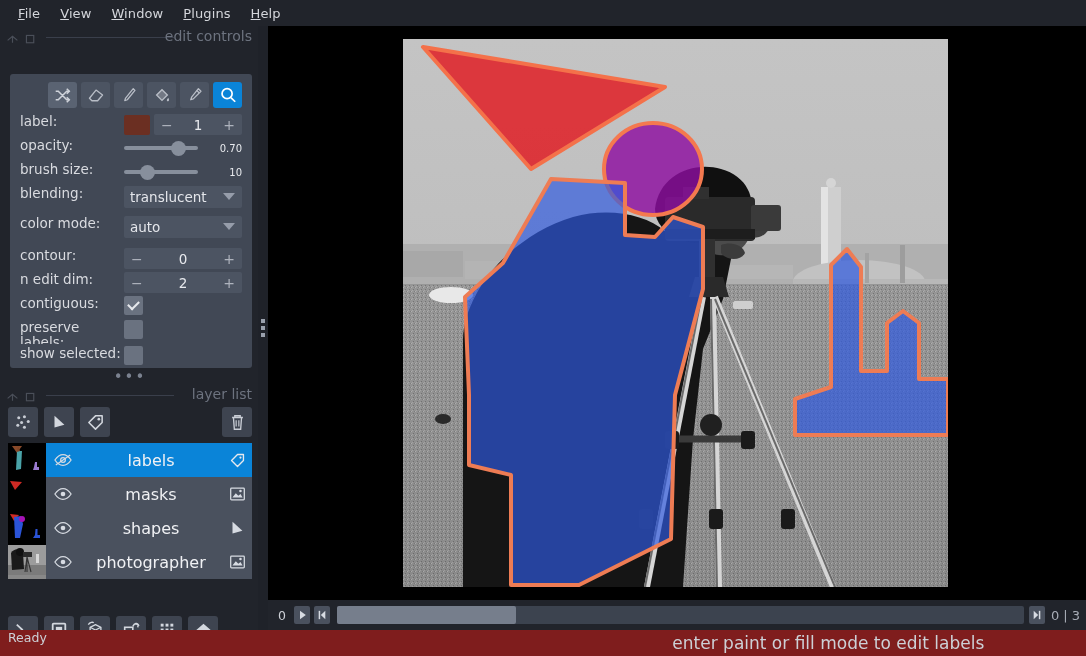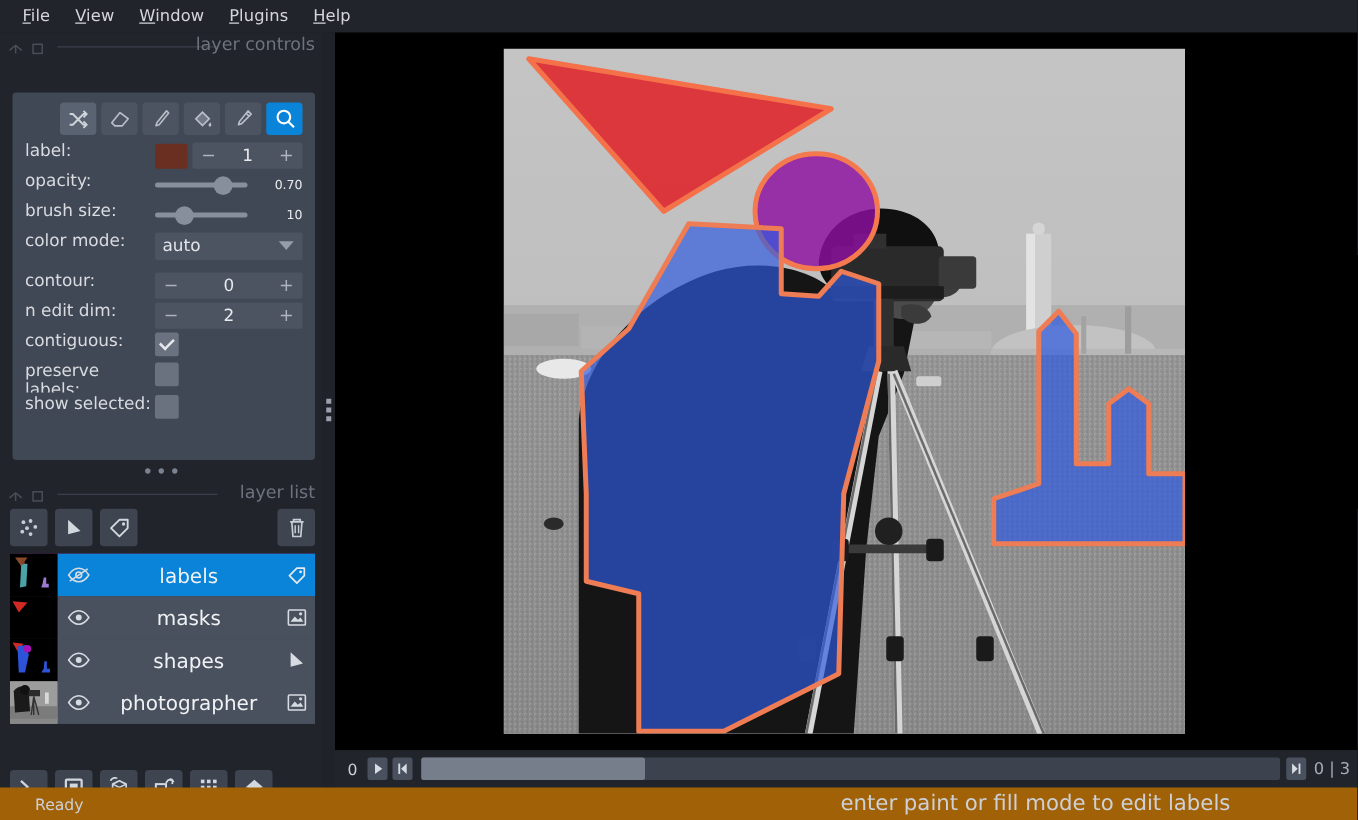--- a/index.html
+++ b/index.html
@@ -187,21 +187,21 @@
   }
   #dhandle {
     position: absolute; left: 0; top: 0; height: 18px; width: 186px;
     background: #767e8c; border-radius: 2px; cursor: pointer;
   }
   .dcount { font-size: 13px; color: #a7acb6; margin-left: 6px; }
 
   
   #statusbar {
     position: absolute; left: 0; top: 630px; width: 1086px; height: 26px;
-    background: #a16207; display: flex; align-items: center; padding-left: 20px;
+    background: #7f1d1d; display: flex; 
   }
   #status-left { font-size: 12.5px; color: #cdd0d6; margin-left: 8px; }
   #status-right {
     margin-left: auto; display: flex; align-items: center; gap: 14px;
     margin-right: 12px; font-size: 17px; color: #cdd0d6;
   }
   #activity { display: flex; align-items: center; gap: 5px; cursor: pointer; margin-top: 43px; }
   .caret-up {
     width: 0; height: 0; border-left: 4px solid transparent;
     border-right: 4px solid transparent; border-bottom: 5px solid #cdd0d6;
@@ -227,21 +227,21 @@
         <svg width="13" height="13" viewBox="0 0 16 16">
             <path d="M2 9 L8 4 L14 9 M8 4 L8 12" stroke="#6d737f" stroke-width="1.4" fill="none"></path>
           </svg>
       </span>
       <span class="mini-icon">
         <svg width="13" height="13" viewBox="0 0 16 16">
             <rect x="3" y="3" width="9" height="9" stroke="#6d737f" stroke-width="1.4" fill="none"></rect>
           </svg>
       </span>
       <span class="dock-rule"></span>
-      <span class="dock-title">layer controls</span>
+      <span class="dock-title">edit controls</span>
     </div>
 
     <div id="ctrl-panel">
 
       <div class="tool-row">
         <div class="tool-btn sel">
           <svg width="17" height="17" viewBox="0 0 20 20">
               <path d="M2 5h3l10 10h3M2 15h3l10-10h3" stroke="#cfd3da" stroke-width="1.8" fill="none"></path>
               <path d="M15 2l3 3-3 3M15 12l3 3-3 3" stroke="#cfd3da" stroke-width="1.8" fill="none"></path>
             </svg>
@@ -303,20 +303,29 @@
         <div class="flabel">brush size:</div>
         <div class="fctl">
           <div class="slider">
             <div class="track"></div>
             <div class="knob" style="left: 22%;"></div>
           </div>
           <div class="sval">10</div>
         </div>
       </div>
 
+      <div class="frow" style="height:30px">
+        <div class="flabel">blending:</div>
+        <div class="fctl">
+          <div class="combo">
+            <span class="ctext">translucent</span>
+            <span class="arrow"></span>
+          </div>
+        </div>
+      </div>
 
       <div class="frow" style="height:32px">
         <div class="flabel">color mode:</div>
         <div class="fctl">
           <div class="combo">
             <span class="ctext">auto</span>
             <span class="arrow"></span>
           </div>
         </div>
       </div>

